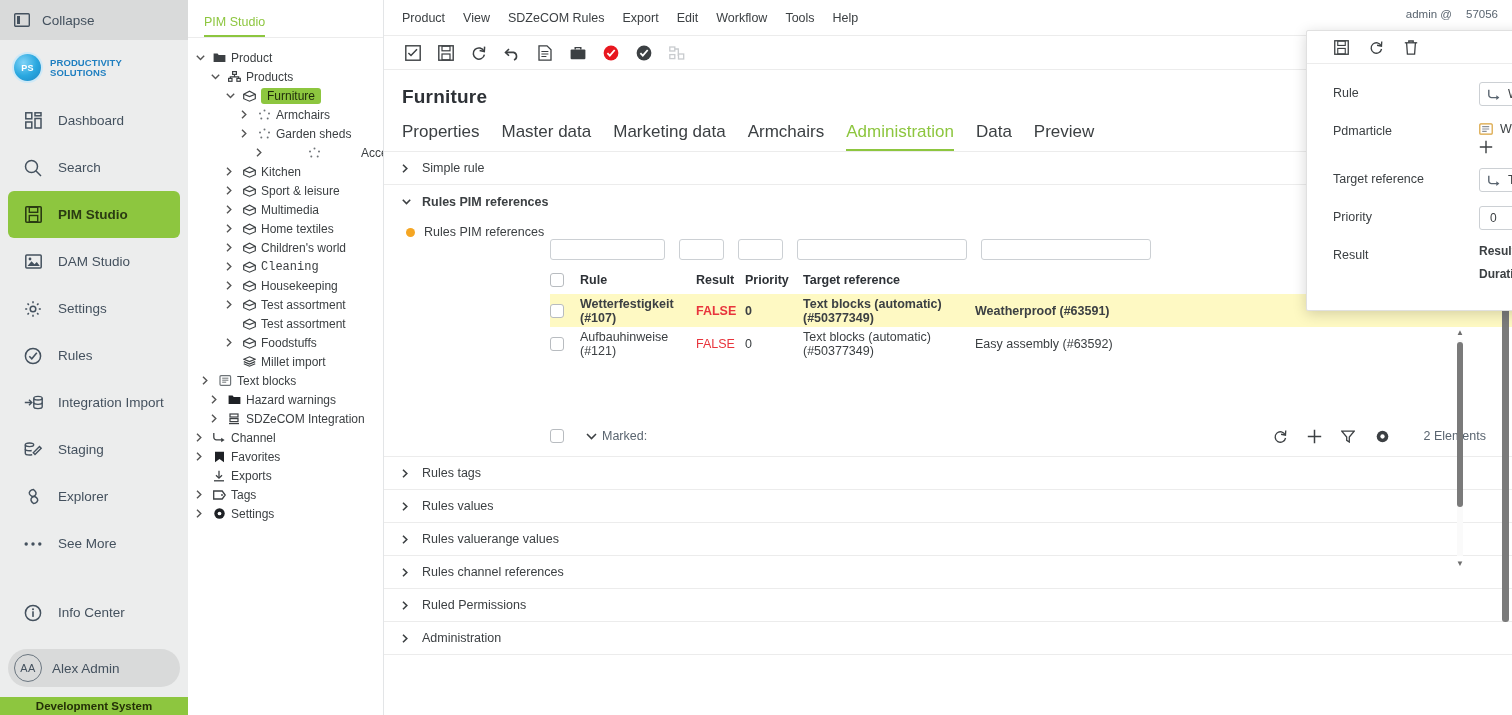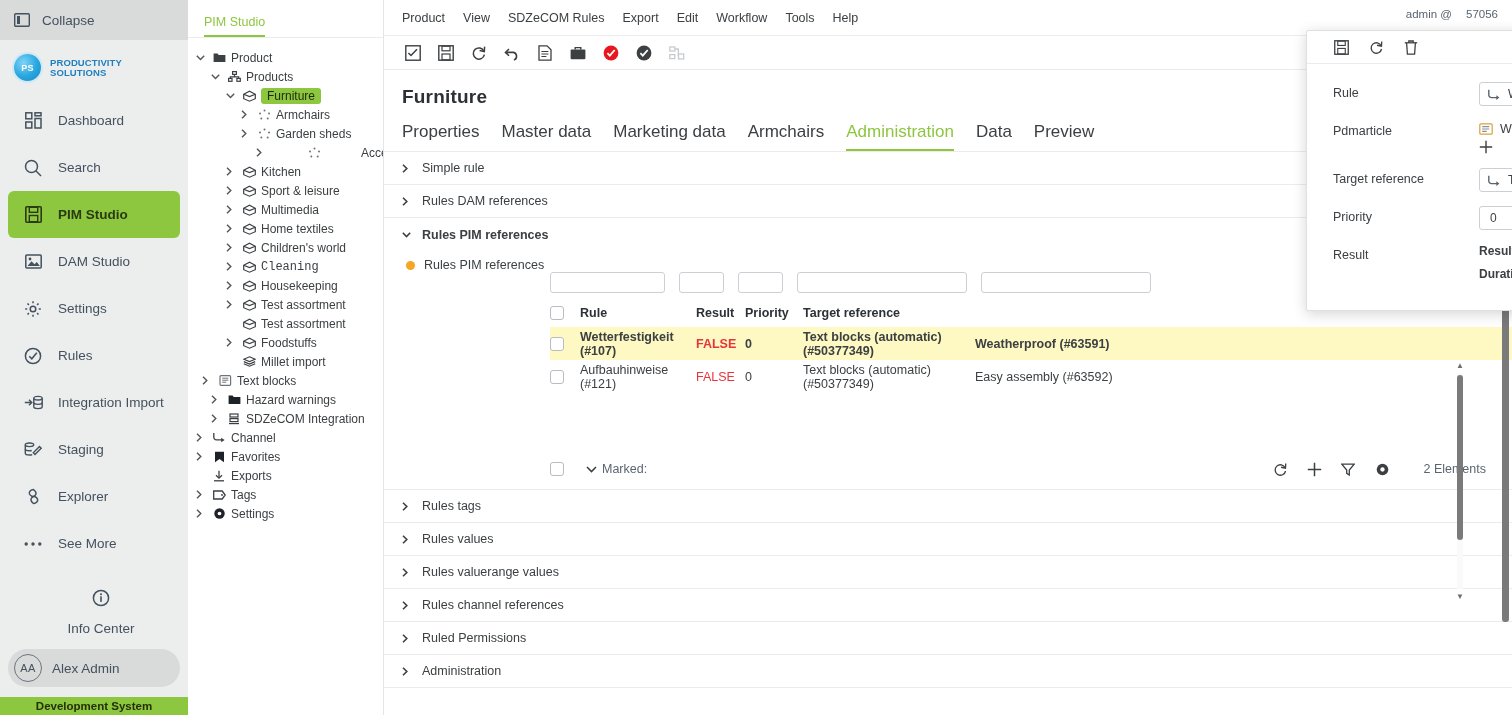--- a/index.html
+++ b/index.html
@@ -40,21 +40,21 @@
     display: block;
   }
   .navlist { flex: 1 1 auto; padding-top: 2px; }
   .navitem {
     height: 47px; display: flex; align-items: center; gap: 14px;
     padding-left: 14px; color: #44515e; font-size: 13.5px; cursor: pointer;
     margin: 0 8px; border-radius: 6px;
   }
   .navitem .ic { width: 22px; display: flex; align-items: center; justify-content: center; }
   .navitem.active { background: #8dc63f; color: #2a3b12; font-weight: 600; }
-  .navitem.spacer-top { margin-top: 22px; flex-direction: column; }
+  .navitem.spacer-top { margin-top: 22px; }
   .navuser {
     margin: 0 8px 10px 8px; height: 38px; background: #d9dada; border-radius: 20px;
     display: flex; align-items: center; gap: 10px; padding-left: 6px; cursor: pointer;
     color: #44515e; font-size: 13.5px;
   }
   .avatar {
     width: 28px; height: 28px; border-radius: 50%; border: 1.5px solid #6b7680;
     display: flex; align-items: center; justify-content: center;
     font-size: 11px; color: #44515e; letter-spacing: .3px;
   }
@@ -849,28 +849,20 @@
 
     <div id="acc-top">
         <div class="acc">
           <span class="chev">
             <svg width="6" height="9" viewBox="0 0 6 9">
               <path d="M1 0.8 L4.8 4.5 L1 8.2" fill="none" stroke="#3c4043" stroke-width="1.6"></path>
             </svg>
           </span>
           <span>Simple rule</span>
         </div>
-        <div class="acc">
-          <span class="chev">
-            <svg width="6" height="9" viewBox="0 0 6 9">
-              <path d="M1 0.8 L4.8 4.5 L1 8.2" fill="none" stroke="#3c4043" stroke-width="1.6"></path>
-            </svg>
-          </span>
-          <span>Rules DAM references</span>
-        </div>
         <div class="acc open">
           <span class="chev">
             <svg width="9" height="6" viewBox="0 0 9 6">
               <path d="M0.8 0.8 L4.5 4.6 L8.2 0.8" fill="none" stroke="#3c4043" stroke-width="1.6"></path>
             </svg>
           </span>
           <span>Rules PIM references</span>
         </div>
       </div>
 

